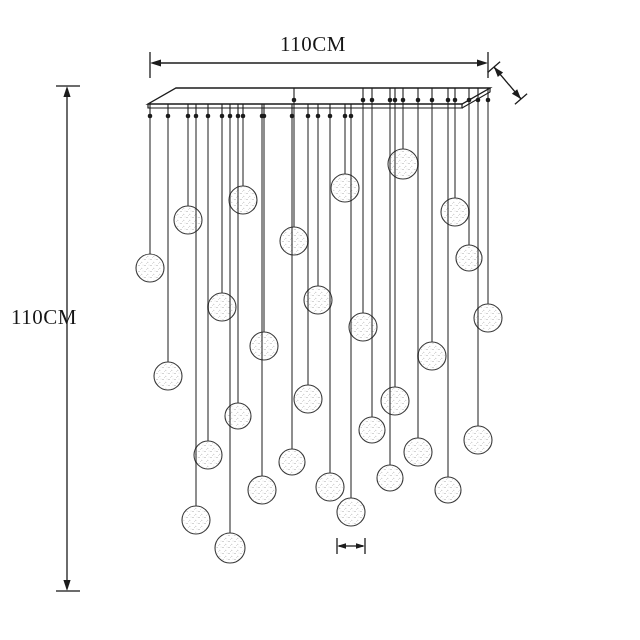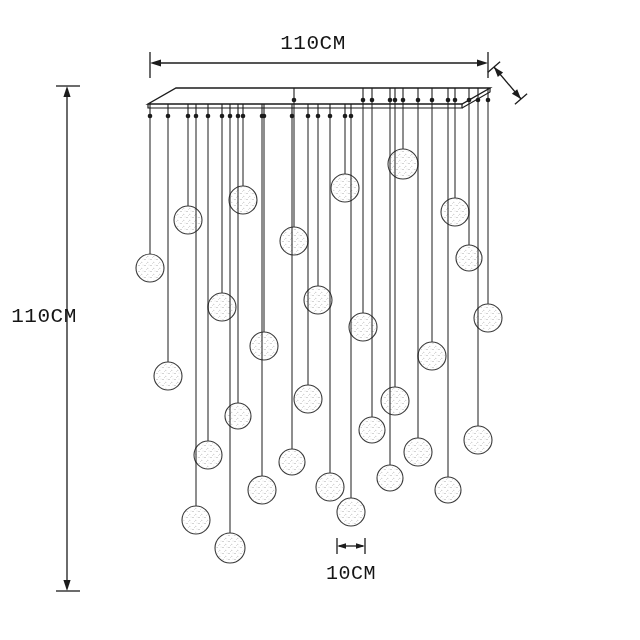--- a/index.html
+++ b/index.html
@@ -6,21 +6,21 @@
     margin: 0;
     padding: 0;
     background: #ffffff;
   }
   #canvas {
     position: relative;
     width: 640px;
     height: 640px;
     background: #ffffff;
     overflow: hidden;
-    font-family: Liberation Mono, monospace;
+    font-family: Liberation Serif, serif;
   }
   #diagram-svg {
     position: absolute;
     left: 0;
     top: 0;
   }
   .dim-label {
     position: absolute;
     color: #151515;
     font-size: 21px;
@@ -236,14 +236,13 @@
       <line x1="337" y1="538" x2="337" y2="554" stroke="#1c1c1c" stroke-width="1.3"></line>
       <line x1="365" y1="538" x2="365" y2="554" stroke="#1c1c1c" stroke-width="1.3"></line>
       <line x1="339" y1="546" x2="363" y2="546" stroke="#1c1c1c" stroke-width="1.3"></line>
       <polygon points="337,546 346,543.2 346,548.8" fill="#1c1c1c" stroke="none"></polygon>
       <polygon points="365,546 356,543.2 356,548.8" fill="#1c1c1c" stroke="none"></polygon>
     </g>
   </svg>
 
   <div id="label-width" class="dim-label">110CM</div>
   <div id="label-height" class="dim-label">110CM</div>
-  <div id="label-ball" class="dim-label">10CM</div>
 </div>
 
 </body></html>

